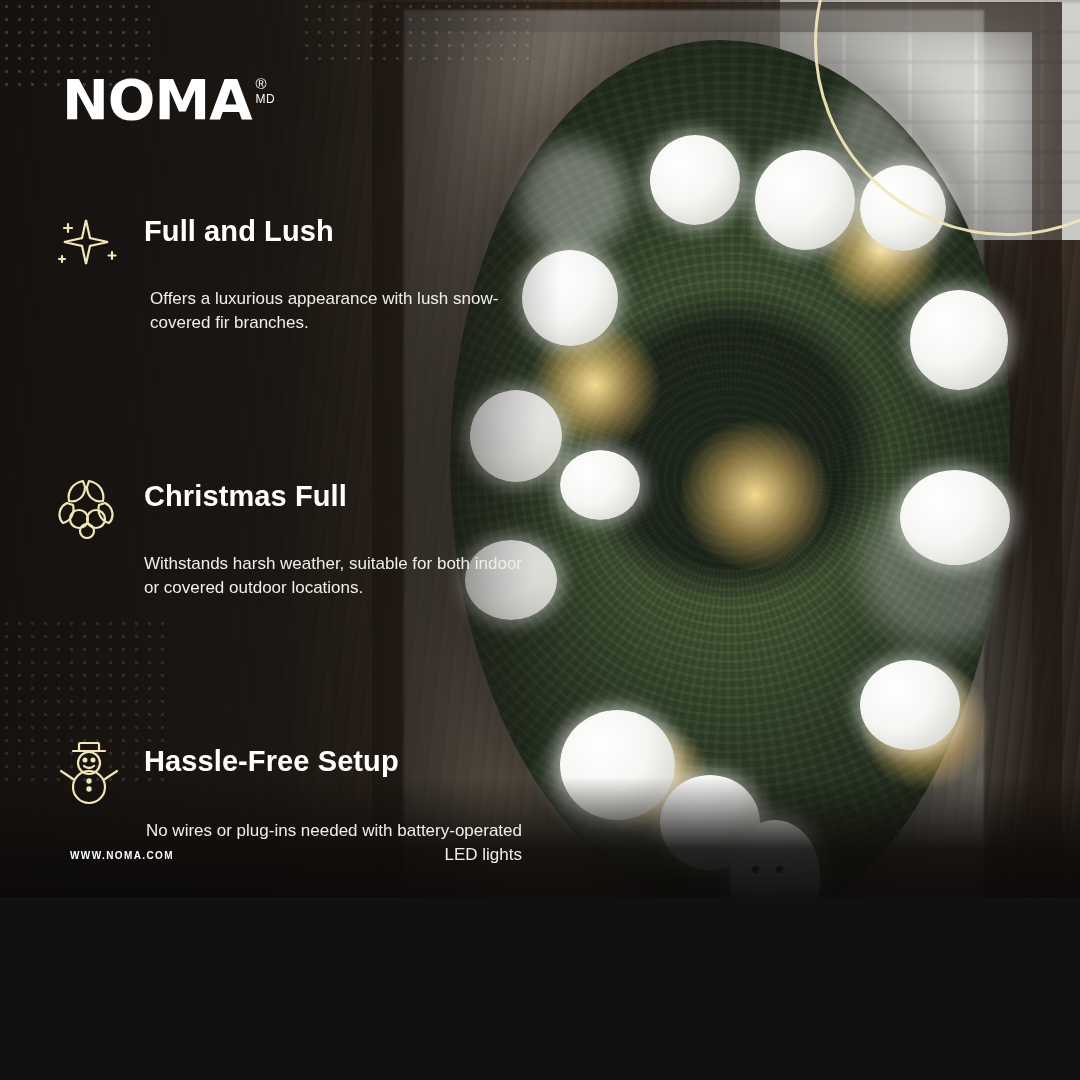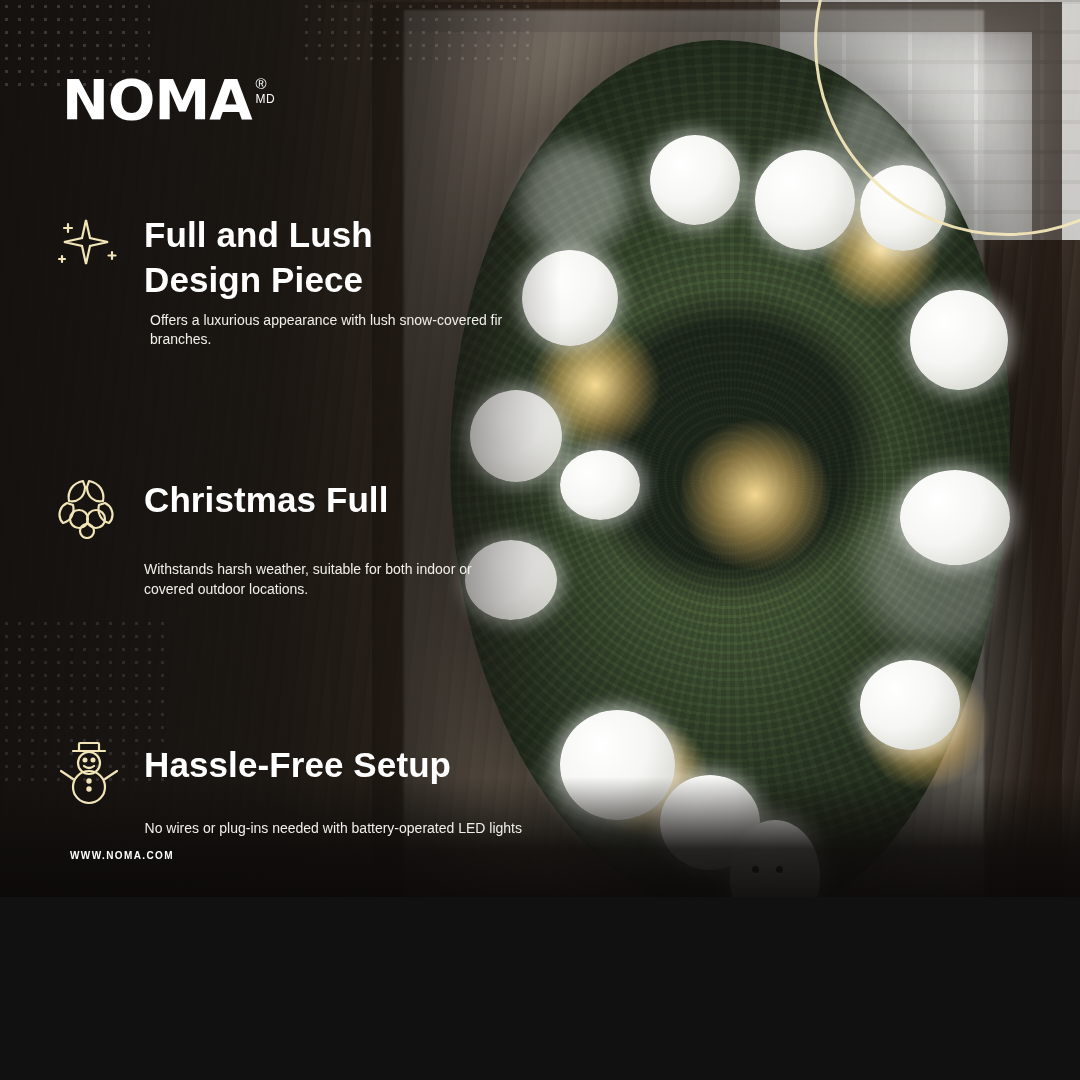--- a/index.html
+++ b/index.html
@@ -223,36 +223,36 @@
   }
   .feature-icon {
     width: 74px;
     min-width: 74px;
     height: 74px;
     display: flex;
     align-items: center;
     justify-content: center;
   }
   .feature-title {
-    font-size: 35px;
+    font-size: 29px;
     font-weight: 700;
     line-height: 1.28;
     letter-spacing: .1px;
     padding-top: 8px;
     color: #ffffff;
   }
   .feature-body {
-    font-size: 14px;
+    font-size: 17px;
     line-height: 1.42;
     color: #f1efe9;
     margin-top: 8px;
     font-weight: 400;
   }
   .f1 .feature-body { margin-left: 98px; }
-  .f2 .feature-body { margin-left: 92px; margin-top: 16px; }
+  .f2 .feature-body { margin-left: 92px; margin-top: 8px; }
   .f3 .feature-body { margin-left: 92px; margin-top: 10px; text-align: right; }
 
   
   .footer-url {
     position: absolute;
     left: 70px; bottom: 36px;
     color: #ffffff;
     font-size: 10px;
     font-weight: 700;
     letter-spacing: 1.4px;
@@ -318,21 +318,20 @@
       <div class="feature-icon">
         <svg width="70" height="60" viewBox="0 0 70 60" fill="none" stroke="#f2e6b8" stroke-width="2.2" stroke-linecap="round">
           <path d="M32 8 L36 26 L54 30 L36 34 L32 52 L28 34 L10 30 L28 26 Z" fill="none"></path>
           <path d="M14 12 l0 8 M10 16 l8 0"></path>
           <path d="M58 40 l0 7 M54.5 43.5 l7 0"></path>
           <path d="M8 44 l0 6 M5 47 l6 0"></path>
         </svg>
       </div>
       <div class="feature-title">
         <div>Full and Lush</div>
-        <div>Design Piece</div>
       </div>
     </div>
     <div class="feature-body">Offers a luxurious appearance with lush snow-covered fir branches.</div>
   </div>
 
   <div class="feature f2">
     <div class="feature-head">
       <div class="feature-icon">
         <svg width="72" height="64" viewBox="0 0 72 64" fill="none" stroke="#f2e6b8" stroke-width="2.2" stroke-linecap="round" stroke-linejoin="round">
           <path d="M30 6 C20 8 14 16 16 26 C24 28 32 22 32 12 Z"></path>

